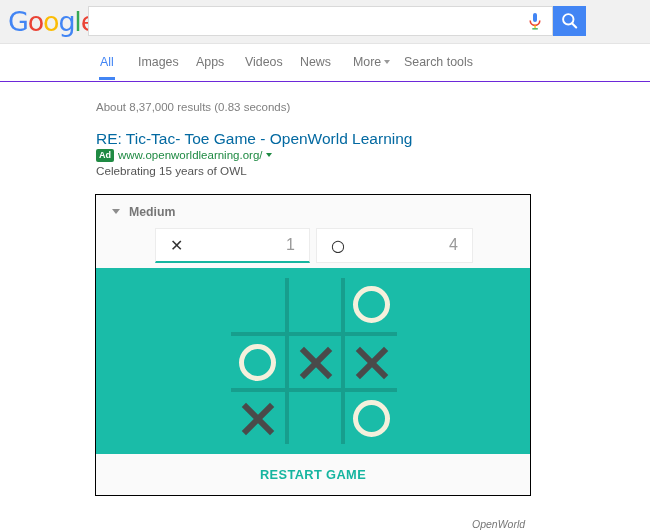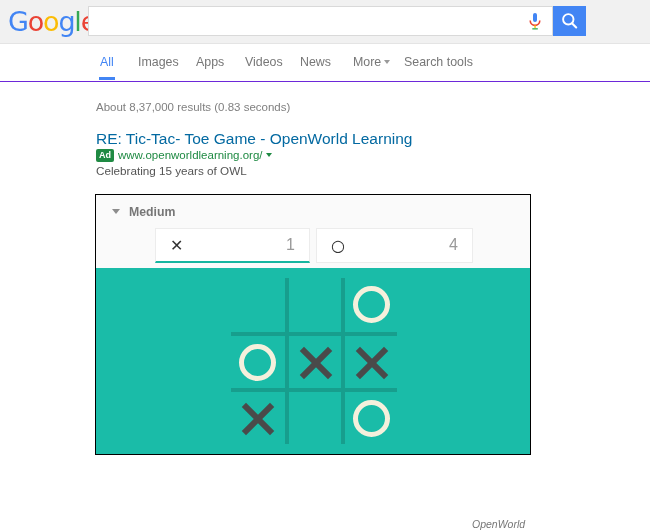--- a/index.html
+++ b/index.html
@@ -432,15 +432,16 @@
             <i style="background: rgb(74, 74, 74);"></i>
           </div>
         </div>
       <div class="cell c7"></div>
       <div class="cell c8">
           <div class="mk-o" style="border-color: rgb(245, 240, 220);"></div>
         </div>
     </div>
   </div>
 
+  <div class="restart" style="color: rgb(22, 181, 160);">RESTART GAME</div>
 </div>
 
 <div class="feedback">OpenWorld</div>
 
 </body></html>

